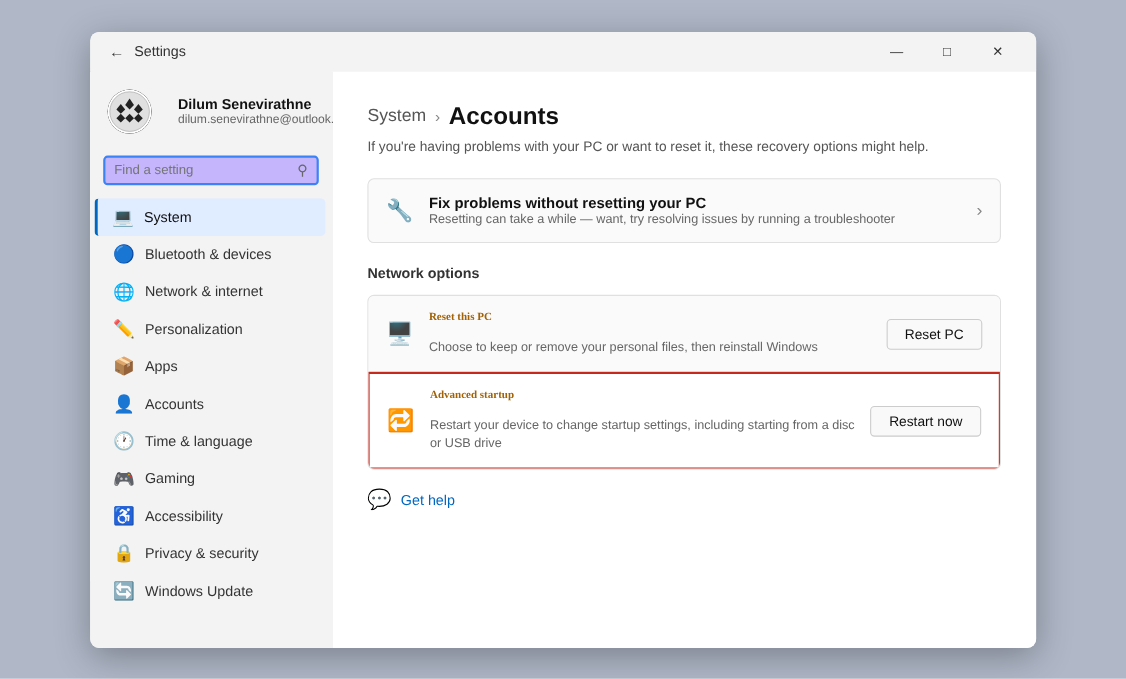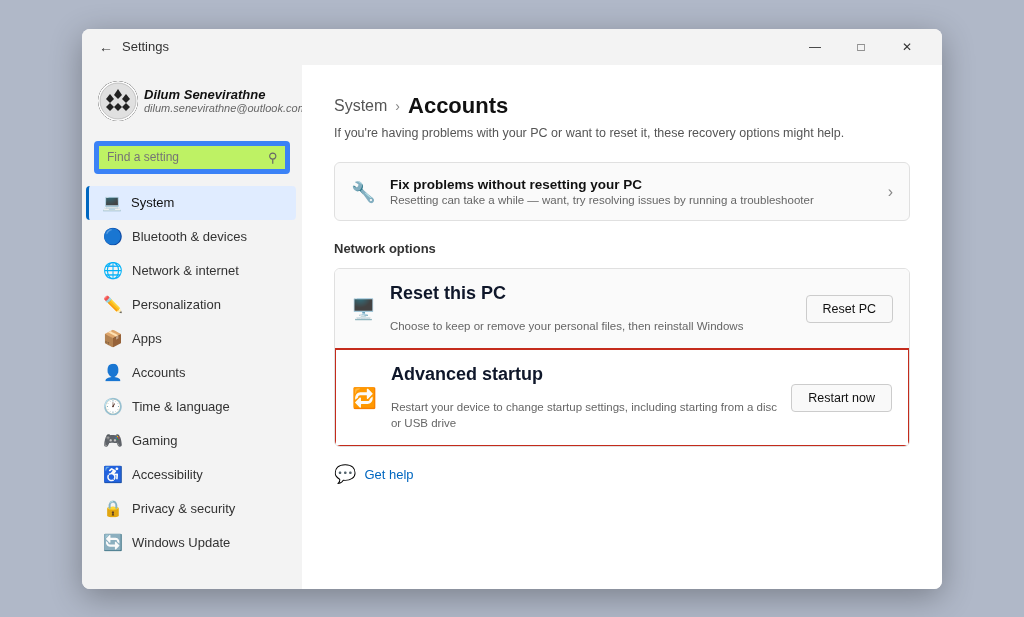--- a/index.html
+++ b/index.html
@@ -71,44 +71,43 @@
       width: 220px;
       background: #f3f3f3;
       padding: 8px 0;
       flex-shrink: 0;
       overflow-y: auto;
     }
     .user-profile {
       display: flex;
       align-items: center;
       padding: 8px 16px 16px 16px;
-      gap: 6px;
-      font-style: italic;
+      gap: 24px;
     }
     .avatar {
       width: 40px;
       height: 40px;
       border-radius: 50%;
       background: #333;
       flex-shrink: 0;
       overflow: hidden;
       display: flex;
       align-items: center;
       justify-content: center;
     }
     .avatar svg { width: 40px; height: 40px; }
     .user-info { display: flex; flex-direction: column; }
     .user-name { font-size: 13px; font-weight: 600; color: #111; }
     .user-email { font-size: 11px; color: #666; }
     .search-box {
       margin: 4px 12px 12px 12px;
       display: flex;
       align-items: center;
-      background: #bef264;
-      border: 5px solid #3b82f6;
+      background: #c4b5fd;
+      border: 2px solid #3b82f6;
       border-radius: 4px;
       padding: 4px 8px;
       gap: 6px;
     }
     .search-input {
       border: none;
       outline: none;
       font-size: 12px;
       color: #333;
       flex: 1;
@@ -208,21 +207,21 @@
       background: #fafafa;
       border-bottom: 1px solid #eee;
     }
     .option-row:last-child { border-bottom: none; }
     .option-row.highlighted {
       border: 2px solid #e02020;
       margin: -1px;
     }
     .option-icon { font-size: 20px; color: #555; }
     .option-text { flex: 1; }
-    .option-title { font-size: 18px; font-weight: 600; color: #0f172a; }
+    .option-title { font-size: 10px; font-weight: 600; color: #a16207; font-family: Liberation Serif, serif; }
     .option-desc { font-size: 11.5px; color: #666; margin-top: 14px; line-height: 1.4; }
     .option-btn {
       padding: 6px 16px;
       border: 1px solid #ccc;
       border-radius: 4px;
       background: #f9f9f9;
       font-size: 12.5px;
       color: #111;
       cursor: pointer;
       white-space: nowrap;

